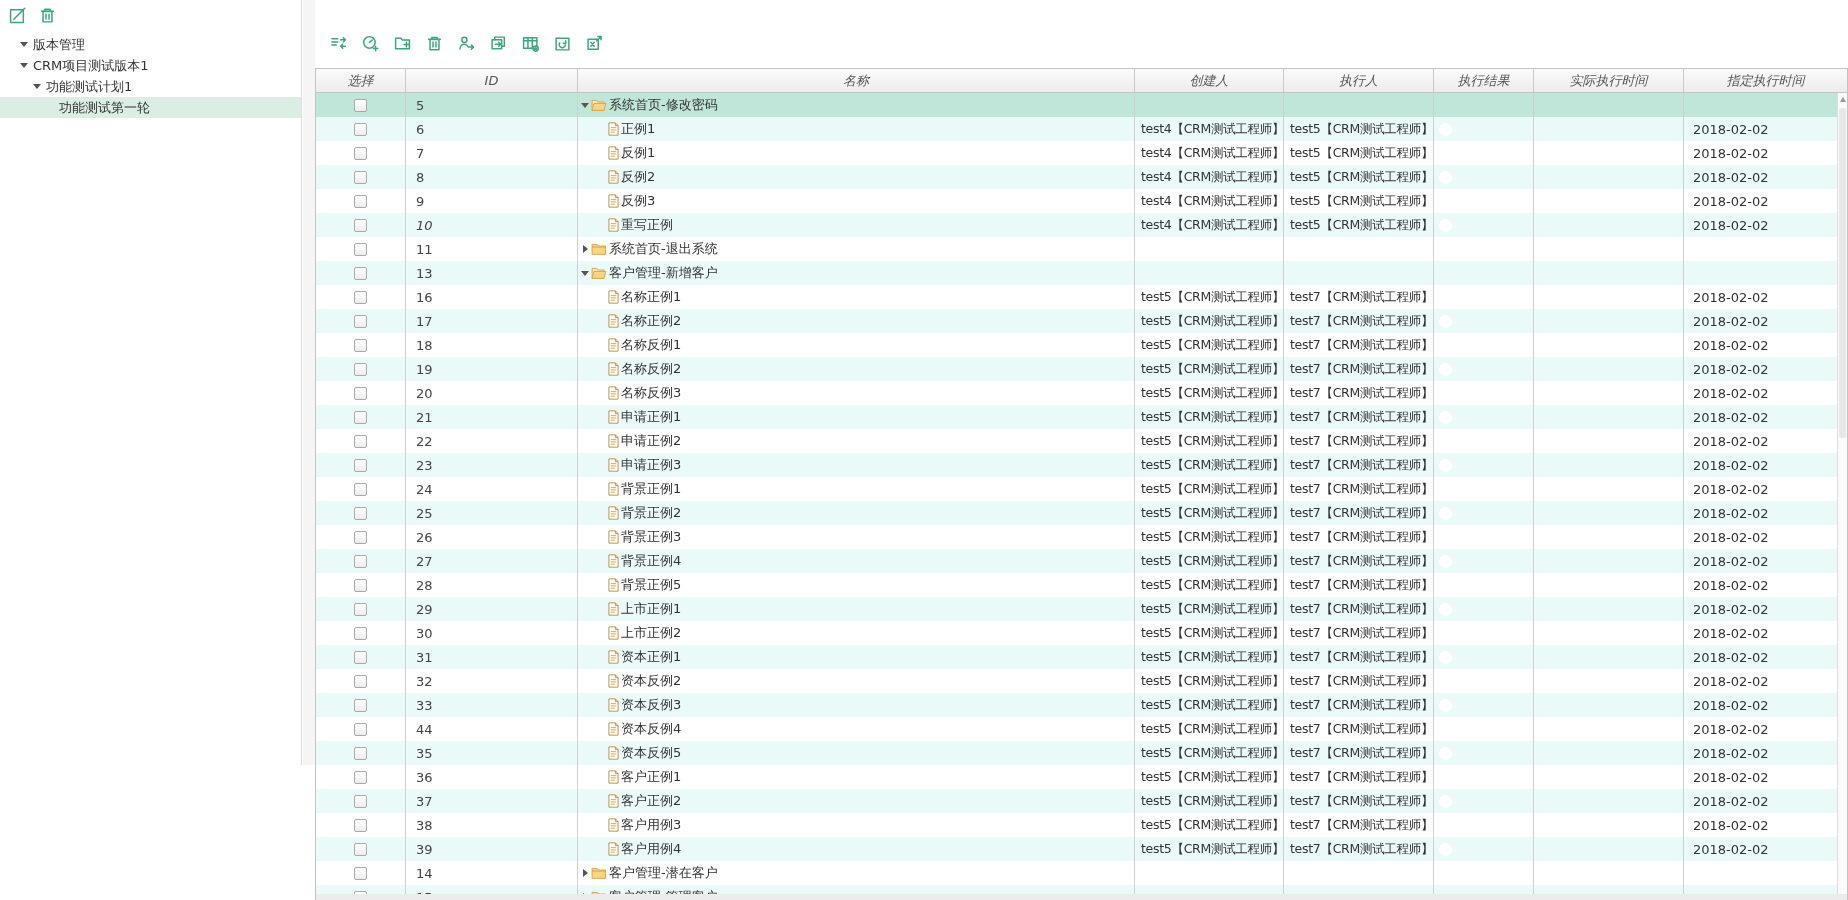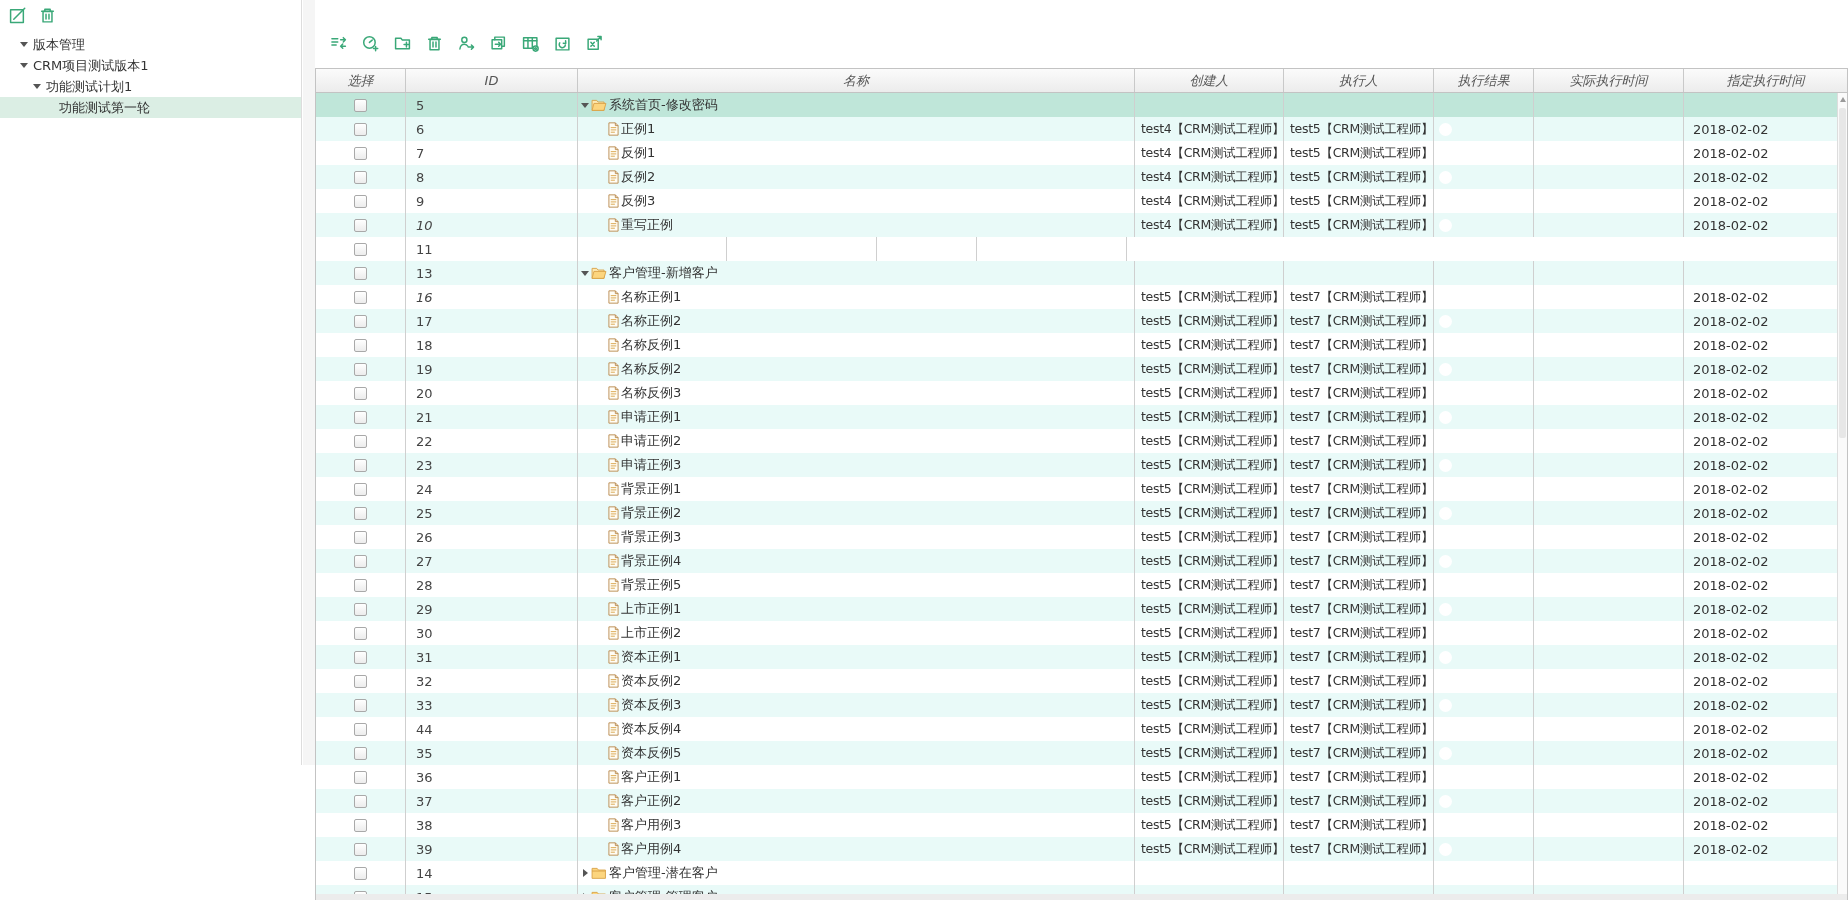--- a/index.html
+++ b/index.html
@@ -373,20 +373,34 @@
             <span class="result-dot"></span>
           </div>
           <div class="td" style="width: 150px;"></div>
           <div class="td c-sched">2018-02-02</div>
         </div>
         <div class="row ">
           <div class="td c-select" style="width: 90px;">
             <span class="checkbox"></span>
           </div>
           <div class="td c-id" style="width: 172px;">11</div>
+          <div class="td" style="width: 557px;">
+            <span class="name-wrap">
+              <span class="tree-arrow">
+                <span class="tri-right"></span>
+              </span>
+              <span class="name-ico">
+                <svg viewBox="0 0 17 13" width="16" height="12">
+                  <path d="M1 1.5h5.5l1.4 1.8H15.5v9H1z" fill="#fcd57e" stroke="#d9a348"></path>
+                  <path d="M1 4.4h14.5" stroke="#d9a348" fill="none"></path>
+                </svg>
+              </span>
+              <span>系统首页-退出系统</span>
+            </span>
+          </div>
           <div class="td c-creator" style="width: 149px;"></div>
           <div class="td c-executor" style="width: 150px;"></div>
           <div class="td" style="width: 100px;"></div>
           <div class="td" style="width: 150px;"></div>
           <div class="td c-sched"></div>
         </div>
         <div class="row alt">
           <div class="td c-select" style="width: 90px;">
             <span class="checkbox"></span>
           </div>
@@ -408,21 +422,21 @@
           <div class="td c-creator" style="width: 149px;"></div>
           <div class="td c-executor" style="width: 150px;"></div>
           <div class="td" style="width: 100px;"></div>
           <div class="td" style="width: 150px;"></div>
           <div class="td c-sched"></div>
         </div>
         <div class="row ">
           <div class="td c-select" style="width: 90px;">
             <span class="checkbox"></span>
           </div>
-          <div class="td c-id" style="width: 172px; font-style: italic;">16</div>
+          <div class="td c-id" style="width: 172px;">16</div>
           <div class="td" style="width: 557px;">
             <span class="name-wrap case">
               <span class="name-ico">
                 <svg viewBox="0 0 12 15" width="11" height="14">
                   <path d="M1 .8h7l3 3v10.4H1z" fill="#fffdf5" stroke="#b98a4e"></path>
                   <path d="M8 .8v3h3" fill="none" stroke="#b98a4e"></path>
                   <path d="M3 6h6M3 8.5h6M3 11h4.5" stroke="#d9a348" fill="none"></path>
                 </svg>
               </span>
               <span>名称正例1</span>

